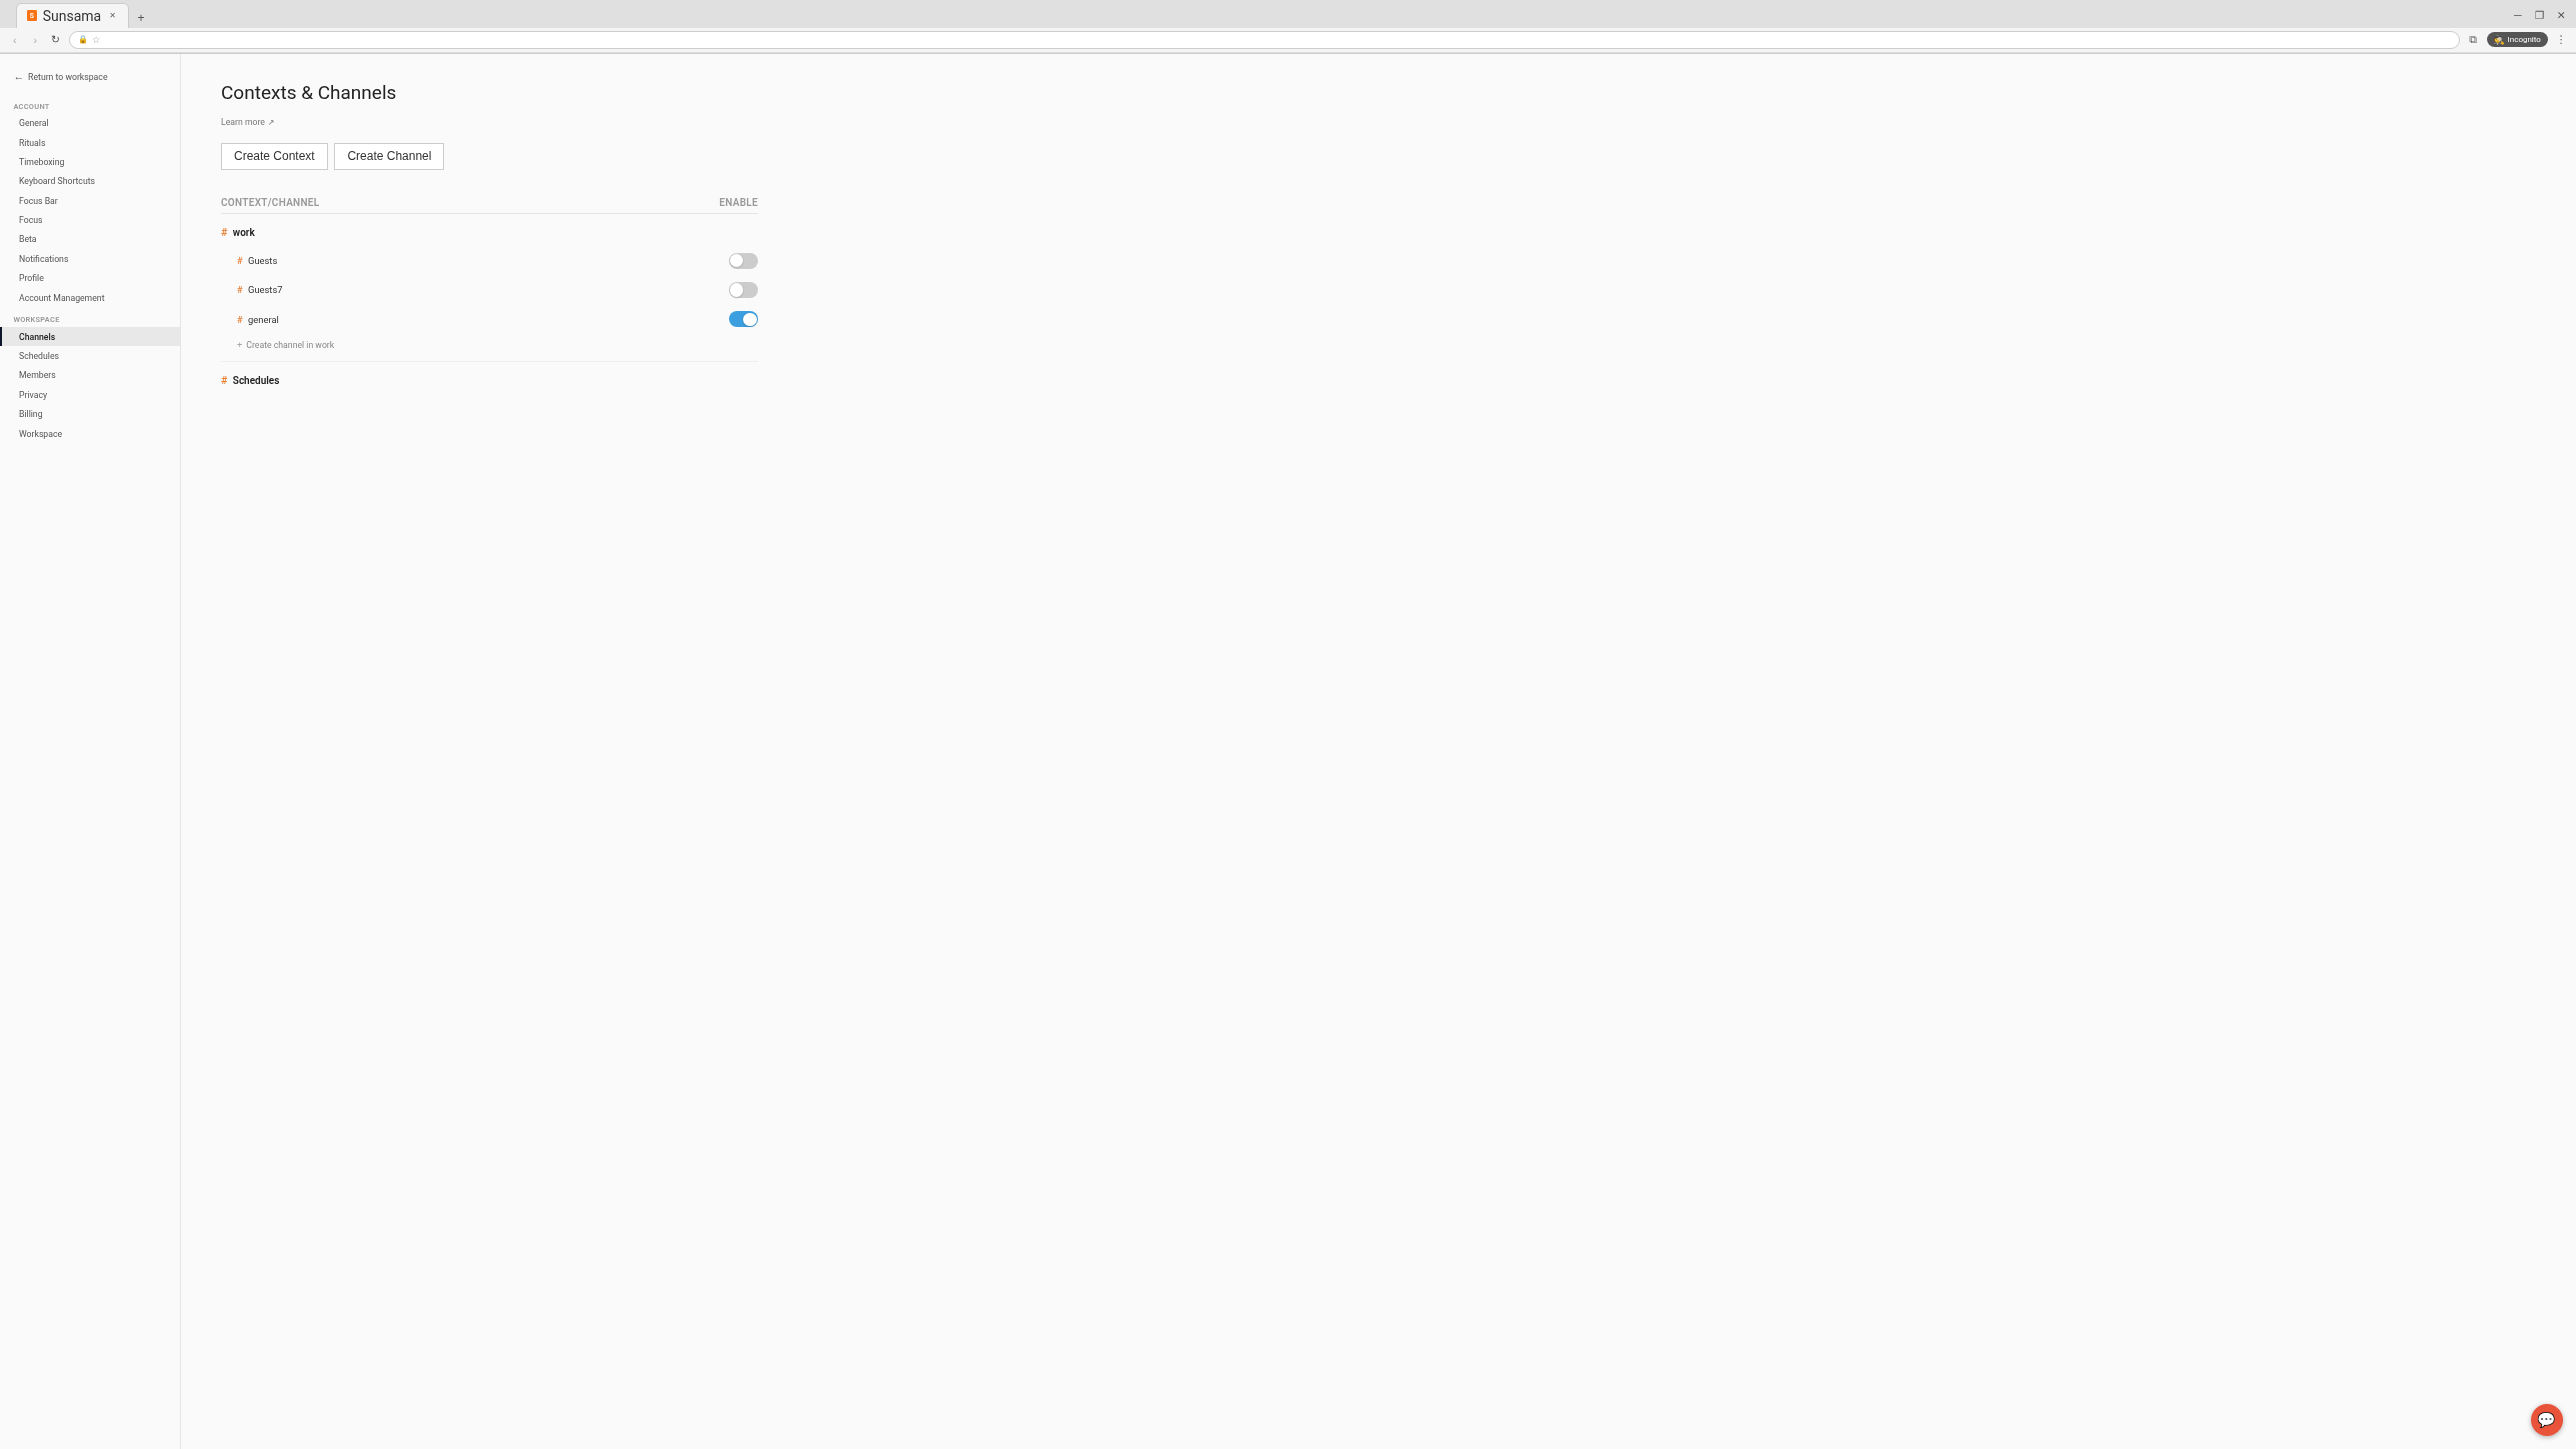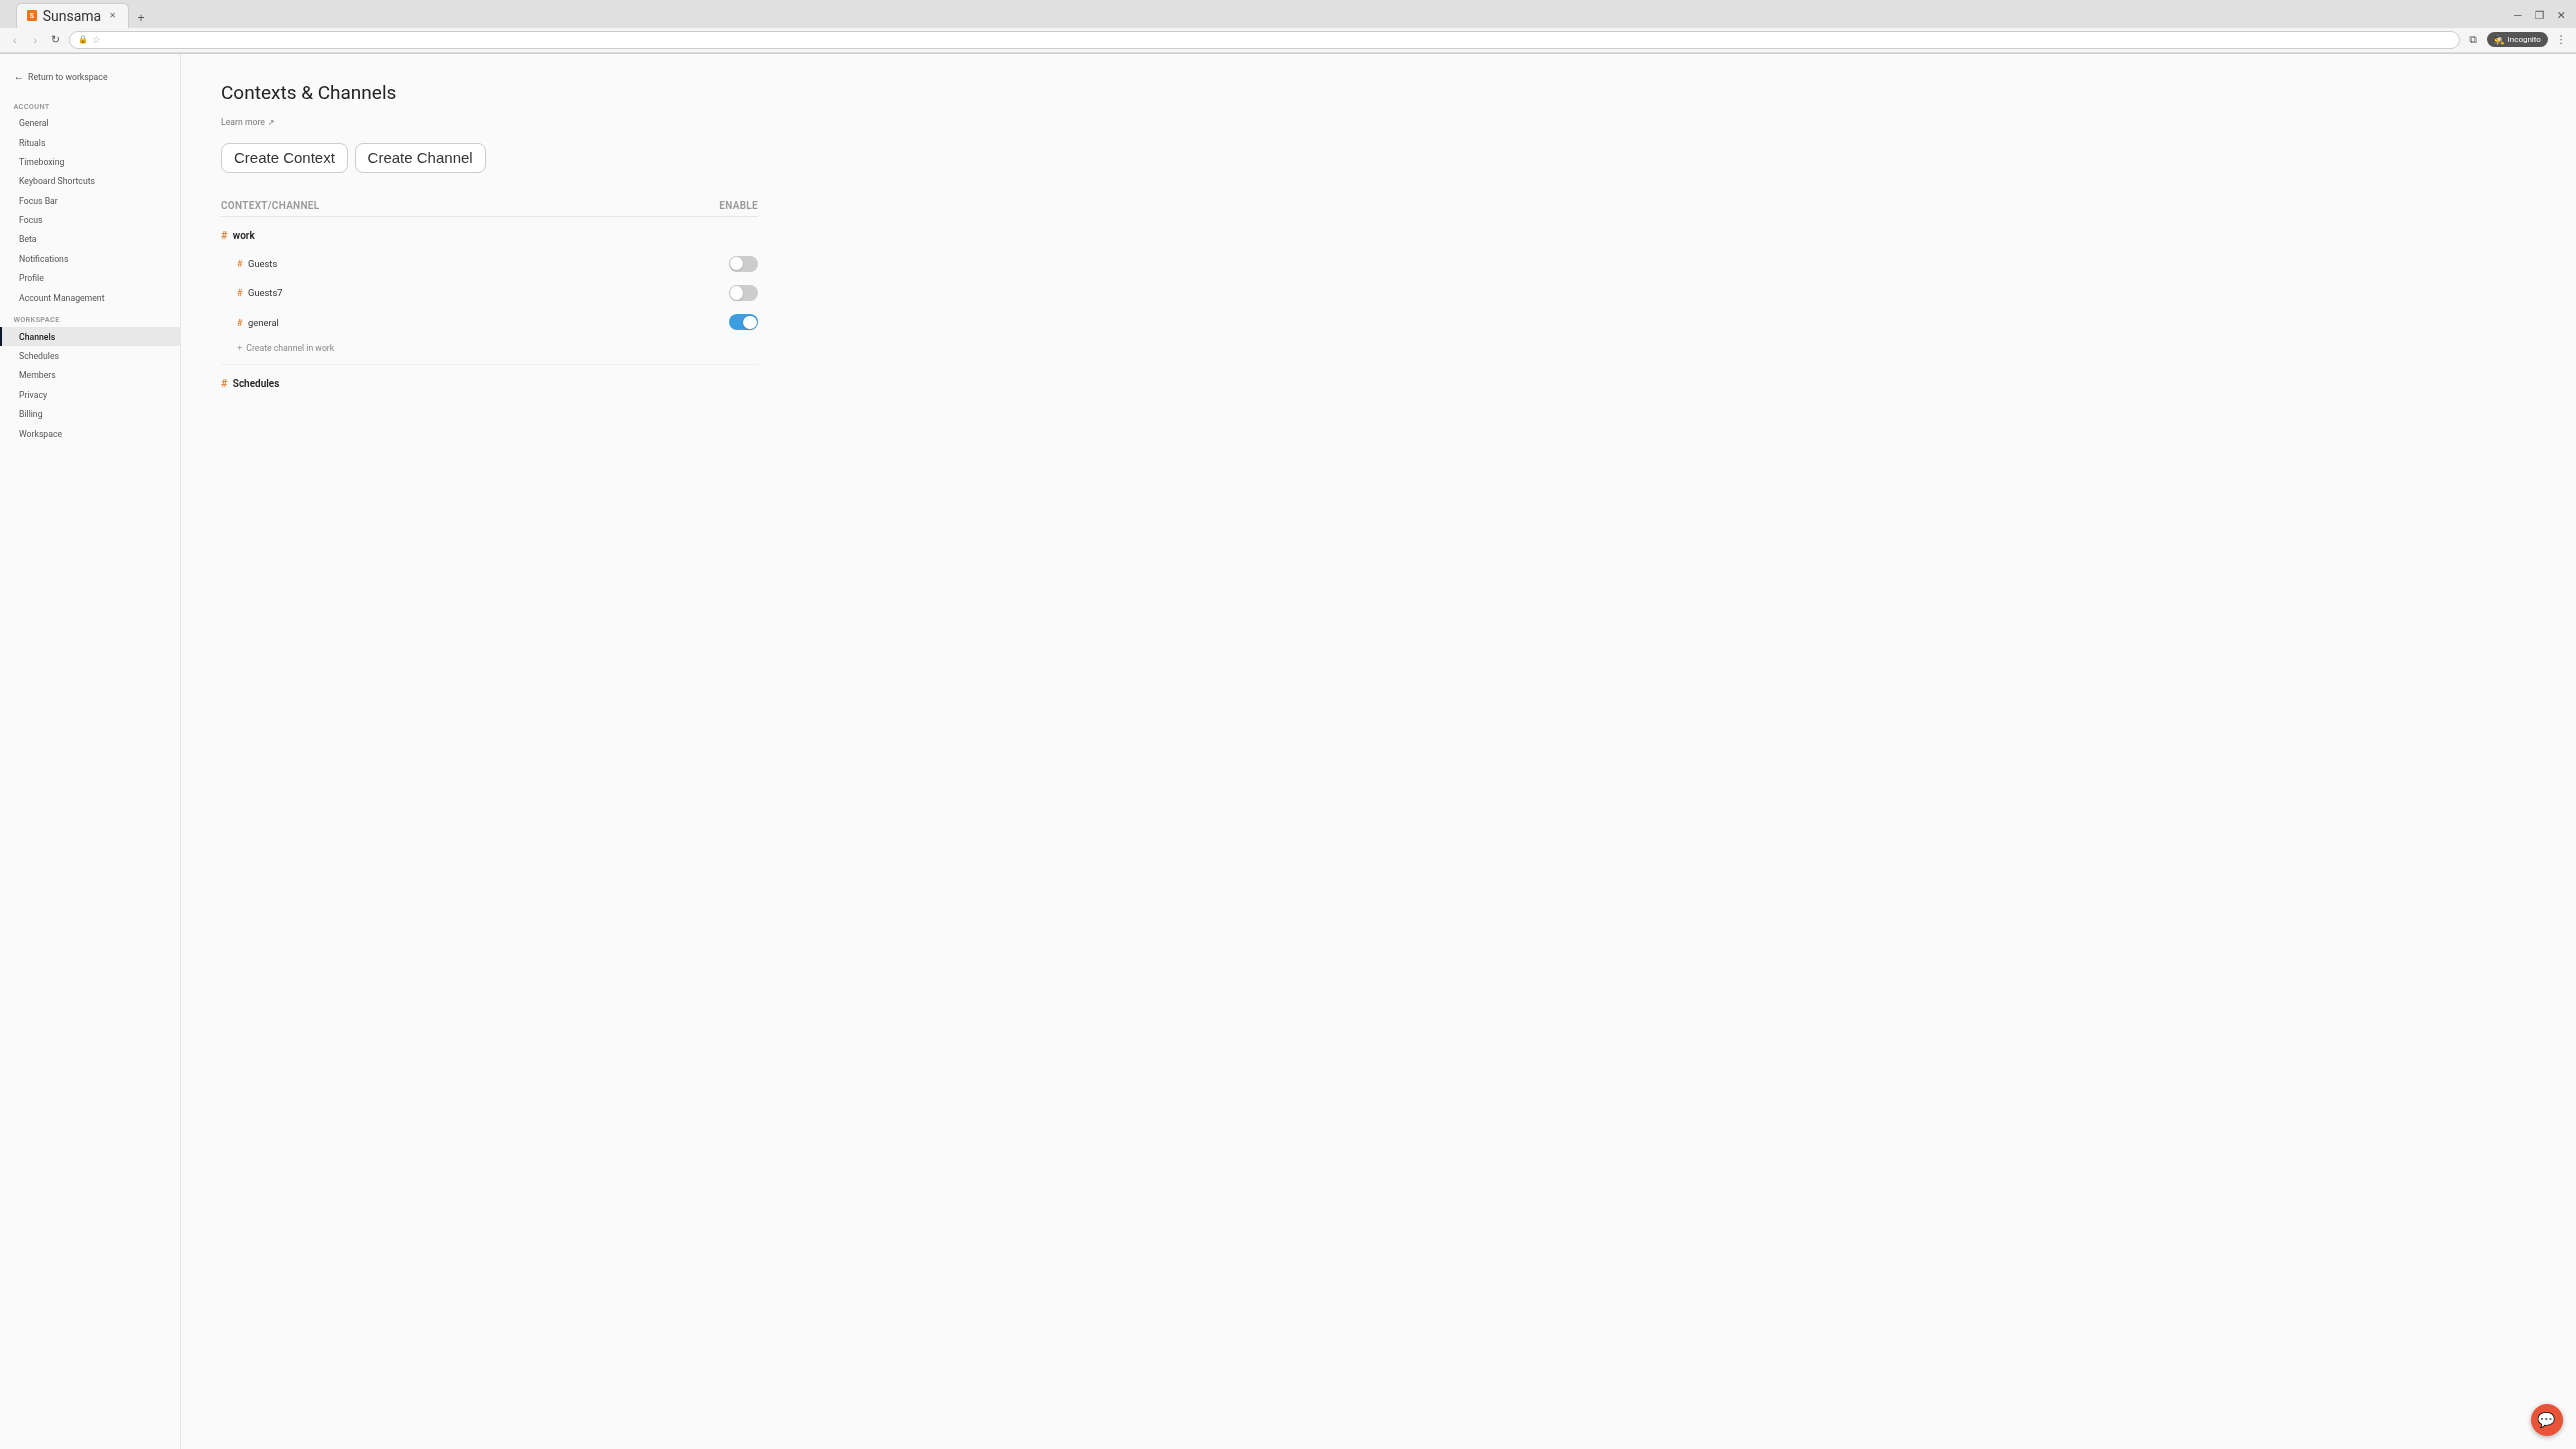--- a/index.html
+++ b/index.html
@@ -229,24 +229,24 @@
     }
 
     .action-buttons {
       display: flex;
       gap: 6.7px;
       margin-bottom: 21.5px;
     }
     .btn-outline {
       padding: 5.4px 12px;
       border: 0.7px solid #ccc;
-      border-radius: 8px;
+      border-radius: 0;
       background: white;
       color: #333;
-      font-size: 15px;
+      font-size: 12px;
       cursor: pointer;
       font-weight: 500;
     }
 
     
     .channel-table {
       width: 100%;
       max-width: 537px;
     }
     .table-header {

